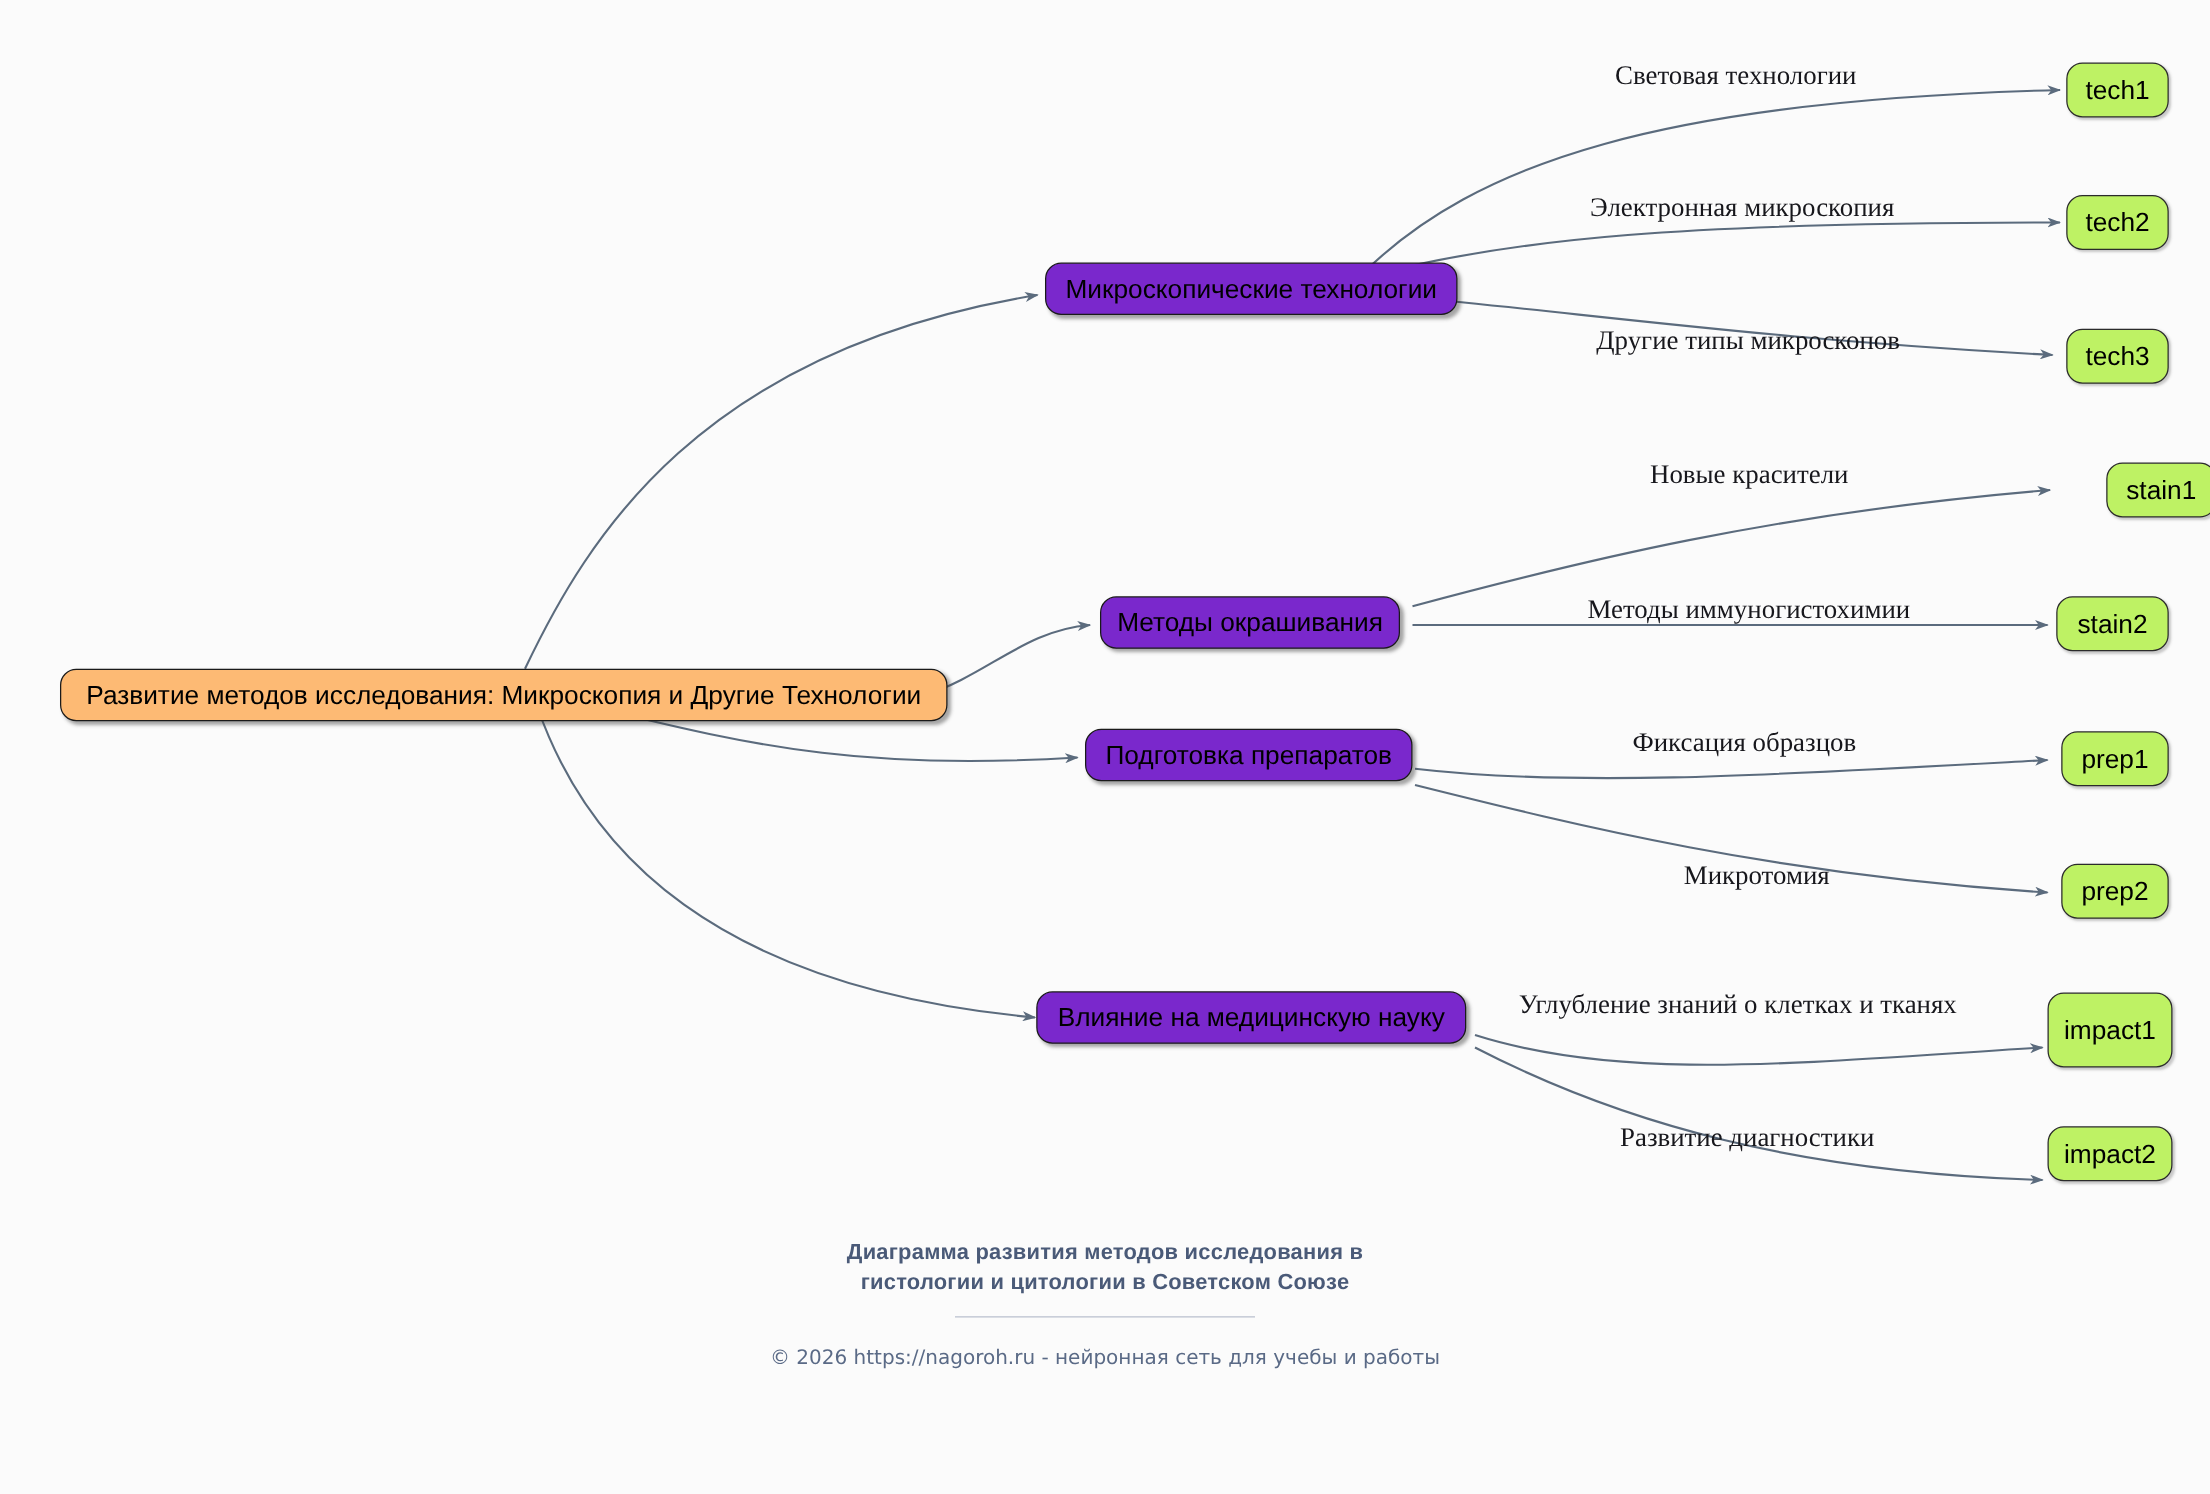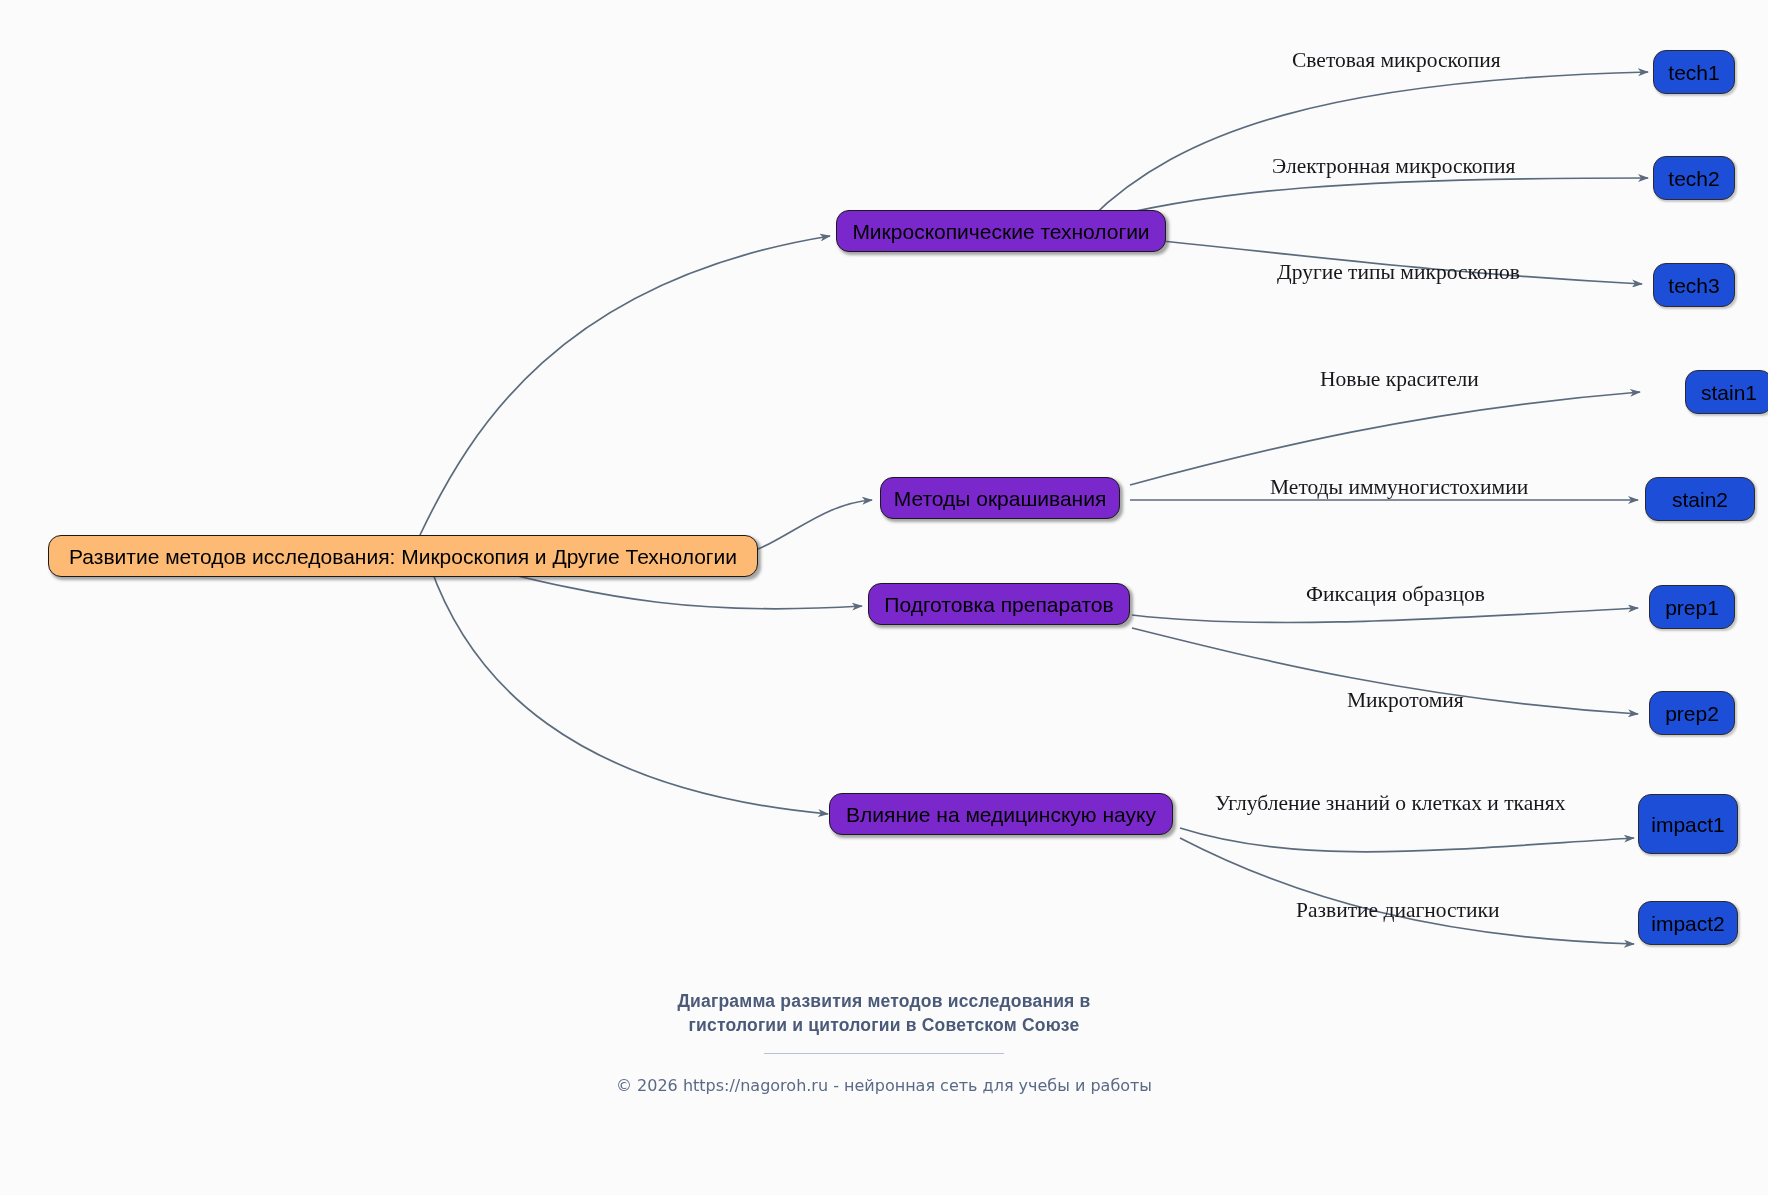--- a/index.html
+++ b/index.html
@@ -50,21 +50,21 @@
   .node-branch {
     background: #7a28cc;
     border: 1.6px solid #1a1a1a;
     border-radius: 13px;
     color: #000000;
     font-size: 21px;
     padding: 0 14px;
     box-shadow: 2.5px 2.5px 3px rgba(60,60,60,0.45);
   }
   .node-leaf {
-    background: #1d4ed8;
+    background: #bef264;
     border: 1.7px solid #2b2b2b;
     border-radius: 13px;
     color: #000000;
     font-size: 21px;
     padding: 0 12px;
     box-shadow: 1.5px 1.5px 2px rgba(80,80,80,0.30);
   }
   .edge-label {
     position: absolute;
     font-family: "Liberation Serif", serif;
@@ -160,39 +160,39 @@
   <div class="node node-leaf" style="left:1653px; top:156px; width:82px; height:44px;">
     <span>tech2</span>
   </div>
   <div class="node node-leaf" style="left:1653px; top:263px; width:82px; height:44px;">
     <span>tech3</span>
   </div>
 
   <div class="node node-leaf" style="left:1645px; top:370px; width:88px; height:44px;margin-left:40px;">
     <span>stain1</span>
   </div>
-  <div class="node node-leaf" style="left:1645px; top:477px; width:110px; height:44px;">
+  <div class="node node-leaf" style="left:1645px; top:477px; width:90px; height:44px;">
     <span>stain2</span>
   </div>
 
   <div class="node node-leaf" style="left:1649px; top:585px; width:86px; height:44px;">
     <span>prep1</span>
   </div>
   <div class="node node-leaf" style="left:1649px; top:691px; width:86px; height:44px;">
     <span>prep2</span>
   </div>
 
   <div class="node node-leaf" style="left:1638px; top:794px; width:100px; height:60px;">
     <span>impact1</span>
   </div>
   <div class="node node-leaf" style="left:1638px; top:901px; width:100px; height:44px;">
     <span>impact2</span>
   </div>
 
-  <div class="edge-label" style="left:1292px; top:50px;">Световая микроскопия</div>
+  <div class="edge-label" style="left:1292px; top:50px;">Световая технологии</div>
   <div class="edge-label" style="left:1272px; top:156px;">Электронная микроскопия</div>
   <div class="edge-label" style="left:1277px; top:262px;">Другие типы микроскопов</div>
 
   <div class="edge-label" style="left:1320px; top:369px;">Новые красители</div>
   <div class="edge-label" style="left:1270px; top:477px;">Методы иммуногистохимии</div>
 
   <div class="edge-label" style="left:1306px; top:584px;">Фиксация образцов</div>
   <div class="edge-label" style="left:1347px; top:690px;">Микротомия</div>
 
   <div class="edge-label" style="left:1215px; top:793px;">Углубление знаний о клетках и тканях</div>

